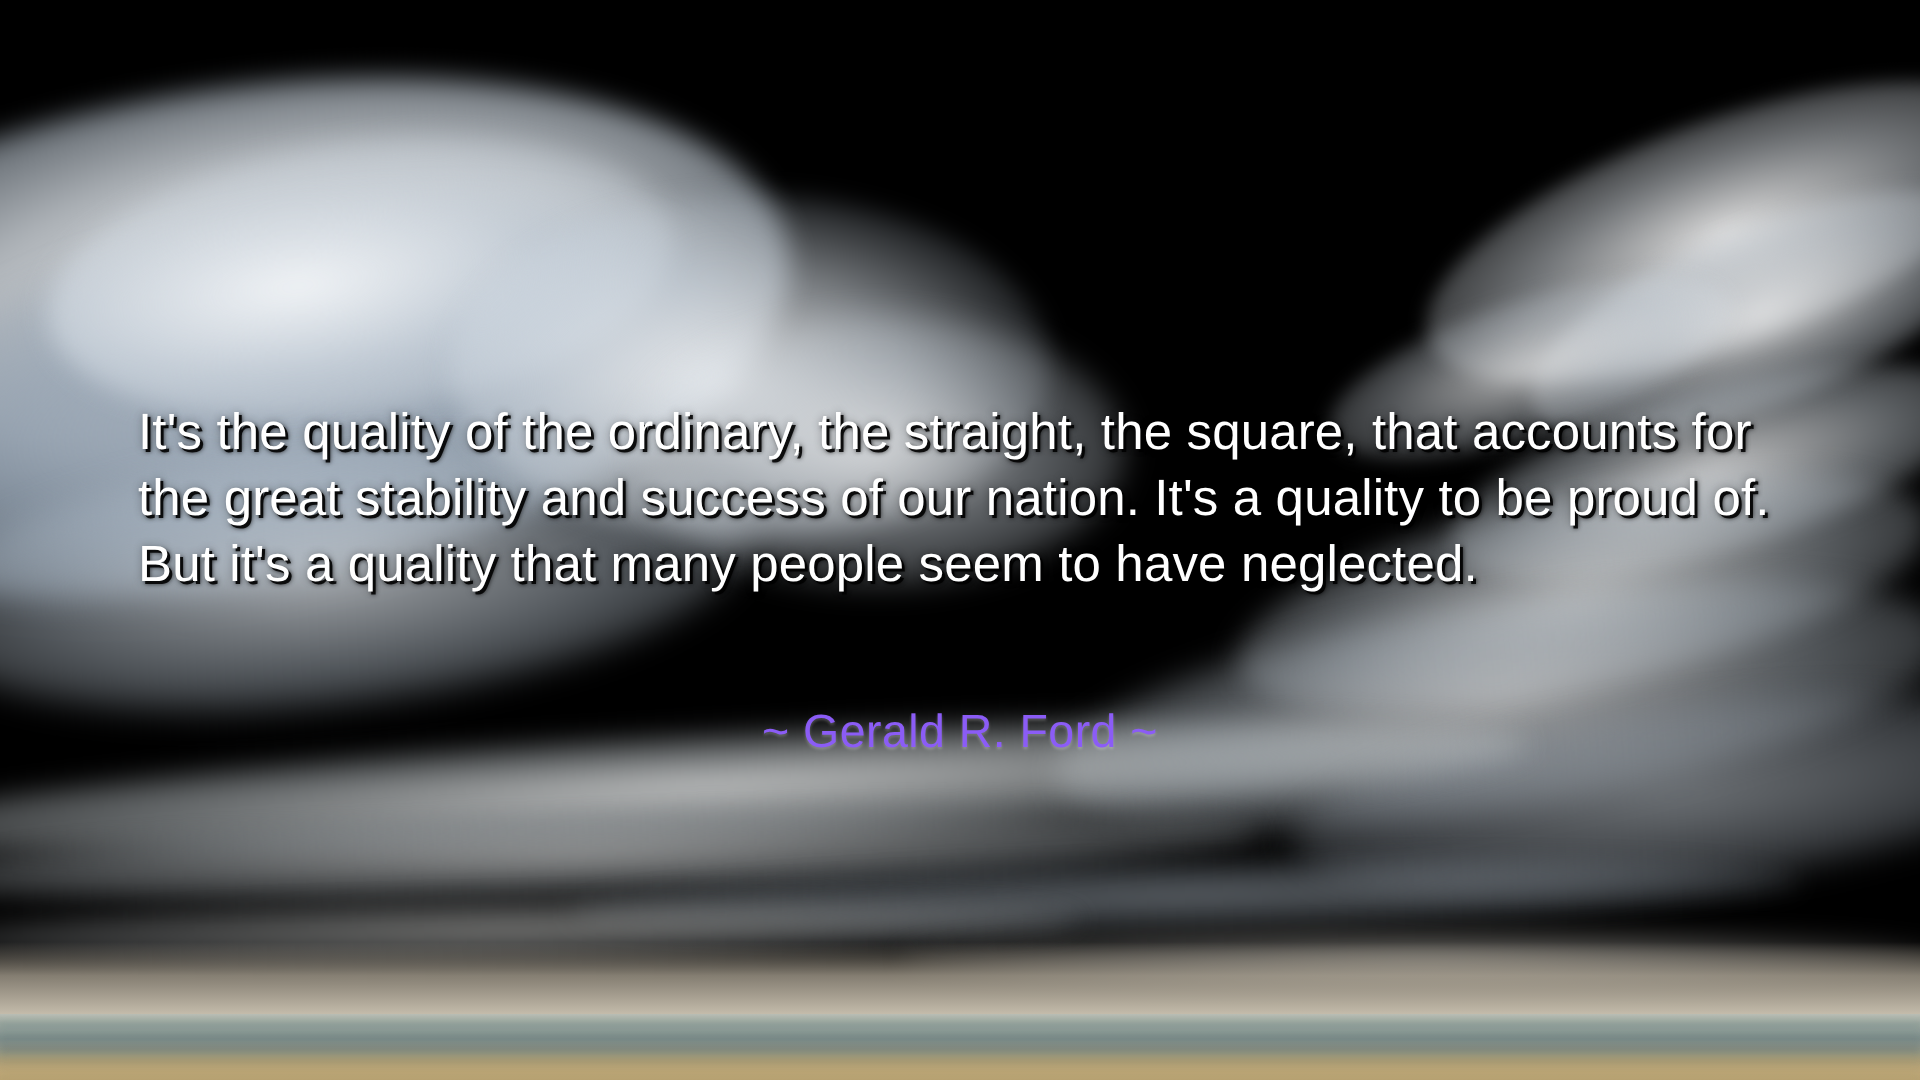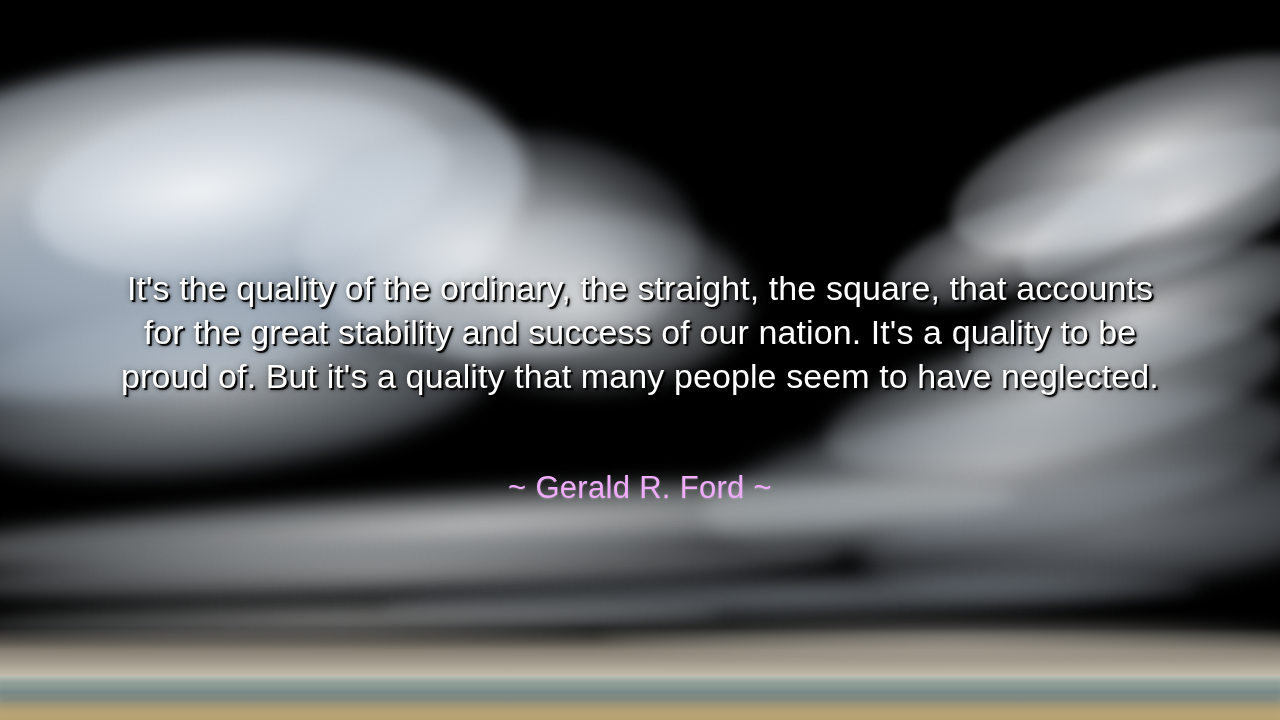--- a/index.html
+++ b/index.html
@@ -253,22 +253,22 @@
   .gs2{ top:690px; height:3px;  background:rgba(96,112,118,.40);  filter:blur(2px); }
   .gs3{ top:697px; height:5px;  background:rgba(78,94,100,.34);   filter:blur(3px); }
   .gs4{ top:705px; height:4px;  background:rgba(150,140,102,.40); filter:blur(3px); }
   .gs5{ top:713px; height:7px;  background:rgba(178,160,110,.45); filter:blur(3px); }
 
   
   .quote-block{
     position:absolute;
     left:0; right:0;
     top:266px;
-    text-align:center;
-    padding:0 120px;
+    text-align:left;
+    padding:0 92px;
   }
   .quote-text{
     font-family:"Liberation Sans", sans-serif;
     font-size:34px;
     line-height:44px;
     font-weight:400;
     color:#ffffff;
     letter-spacing:.1px;
     text-shadow:
        2px 2px 0   rgba(0,0,0,.88),
@@ -281,21 +281,21 @@
     position:absolute;
     left:0; right:0;
     top:468px;
     text-align:center;
   }
   .attribution-text{
     font-family:"Liberation Sans", sans-serif;
     font-size:31px;
     line-height:40px;
     font-weight:400;
-    color:#f0abfc;
+    color:#8b5cf6;
     letter-spacing:.3px;
     text-shadow:0 1px 2px rgba(255,255,255,.25);
   }
 </style>
 </head>
 <body>
 
 <div class="stage">
 
   <div class="sky"></div>

